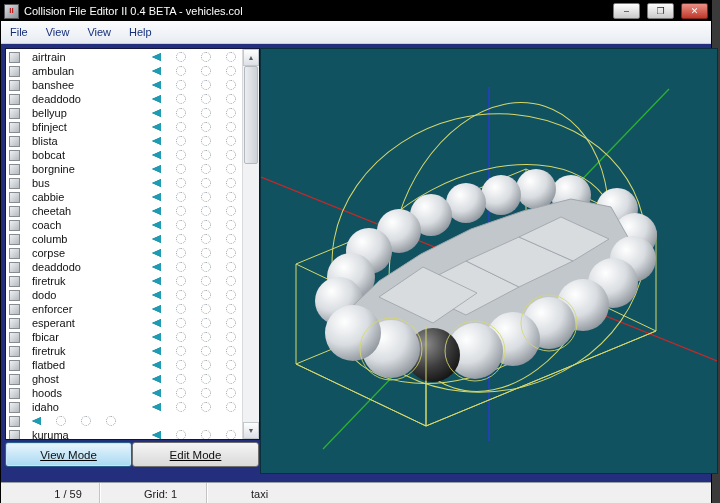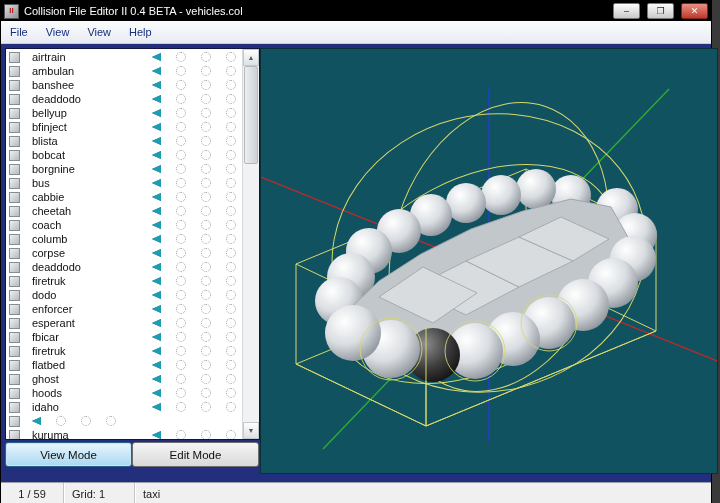--- a/index.html
+++ b/index.html
@@ -29,31 +29,31 @@
   .cone{width:0;height:0;flex:0 0 auto;border-right:9px solid #1e9cb4;border-top:4px solid transparent;border-bottom:4px solid transparent;margin-right:3px;filter:drop-shadow(0 0 0.5px #0b5e6e);}
   .dotc{width:8px;height:8px;flex:0 0 auto;border:1px dotted #9aa0a6;border-radius:50%;margin-right:3px;}
 
   
   .scrollbar{width:16px;background:#f1f2f4;border-left:1px solid #d7d9db;display:flex;flex-direction:column;}
   .sb-btn{height:15px;display:flex;align-items:center;justify-content:center;font-size:7px;color:#565b62;background:linear-gradient(#fefefe,#dde0e5);border:1px solid #c3c8cd;}
   .sb-track{flex:1;position:relative;}
   .sb-thumb{position:absolute;top:0;left:1px;right:1px;height:96px;background:linear-gradient(90deg,#eceef1,#ccd1d6);border:1px solid #b3b9bf;border-radius:2px;}
 
   
-  .buttons-row{position:absolute;left:4px;top:398px;width:254px;display:flex;gap:0;}
+  .buttons-row{position:absolute;left:4px;top:398px;width:254px;display:flex;gap:0;text-decoration:underline;}
   .btn{flex:1;height:23px;display:flex;align-items:center;justify-content:center;font-size:11.5px;color:#101010;border:1px solid #6e6e6e;border-radius:3px;background:linear-gradient(#f5f5f5,#d9d9d9);cursor:default;}
   .btn.primary{border-color:#2a5f8a;background:linear-gradient(#e9f6fd,#a8d8f2);box-shadow:inset 0 0 0 1px #c4e7fa;}
 
   
   .viewport{position:absolute;left:259px;top:4px;width:456px;height:424px;border:1px solid #0a2e3b;background:#115261;}
   .viewport svg{display:block;}
 
   
   .statusbar{height:21px;background:#f0f0f0;border-top:1px solid #9aa0a8;display:flex;align-items:center;font-size:11px;color:#1a1a1a;}
-  .cell{padding:0 8px;height:100%;display:flex;align-items:center;}
+  .cell{padding:0 8px;height:100%;display:flex;align-items:center;margin-left:36px;}
   .cell.c1{width:46px;justify-content:center;}
   .cell.c2{width:54px;}
   .sep{width:1px;height:100%;background:#c4c4c4;box-shadow:1px 0 0 #ffffff;flex:0 0 auto;}
 </style>
 </head>
 <body>
 
 <div class="window">
 
   <div class="titlebar">

